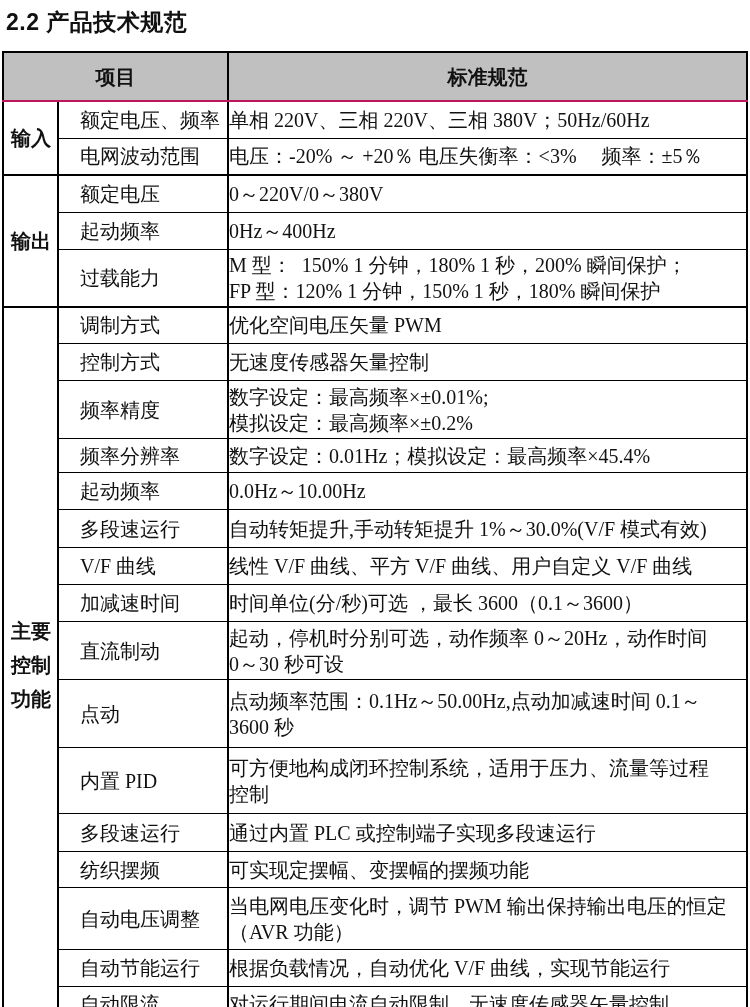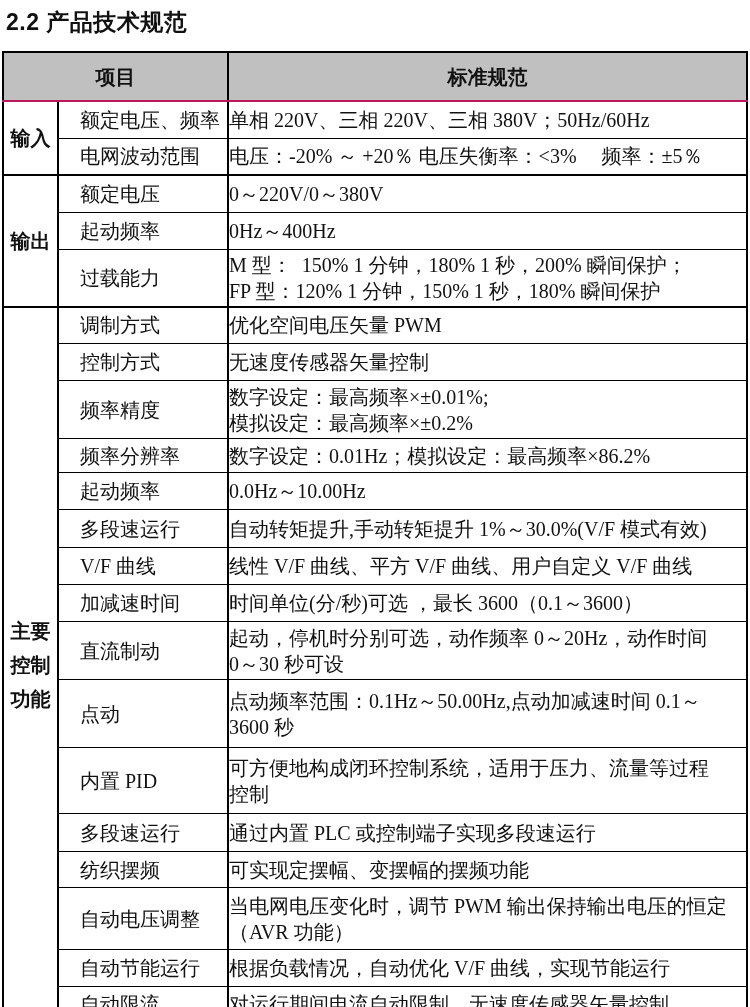--- a/index.html
+++ b/index.html
@@ -40,21 +40,21 @@
   tr.hdr th {
     background: #c0c0c0;
     border-bottom: 2px solid #be185d;
     font-weight: 700;
     height: 29px;
     padding: 9px;
   }
   tr.gs > td { border-top: 2px solid #000; }
   td.grp {
     font-weight: 700;
-    text-align: center;
+    text-align: right;
     line-height: 34px;
     padding: 2px 6px;
     word-break: break-all;
     border-radius: 6px;
   }
   td.item { padding-left: 21px; }
   td.spec {
     padding-left: 0;
     white-space: pre-wrap;
     word-break: break-all;
@@ -111,21 +111,21 @@
       <td class="item">控制方式</td>
       <td class="spec">无速度传感器矢量控制</td>
     </tr>
     <tr style="height:58px">
       <td class="item">频率精度</td>
       <td class="spec">数字设定：最高频率×±0.01%;
 模拟设定：最高频率×±0.2%</td>
     </tr>
     <tr style="height:34px">
       <td class="item">频率分辨率</td>
-      <td class="spec">数字设定：0.01Hz；模拟设定：最高频率×86.2%</td>
+      <td class="spec">数字设定：0.01Hz；模拟设定：最高频率×45.4%</td>
     </tr>
     <tr style="height:37px">
       <td class="item">起动频率</td>
       <td class="spec">0.0Hz～10.00Hz</td>
     </tr>
     <tr style="height:38px">
       <td class="item">多段速运行</td>
       <td class="spec">自动转矩提升,手动转矩提升 1%～30.0%(V/F 模式有效)</td>
     </tr>
     <tr style="height:37px">

